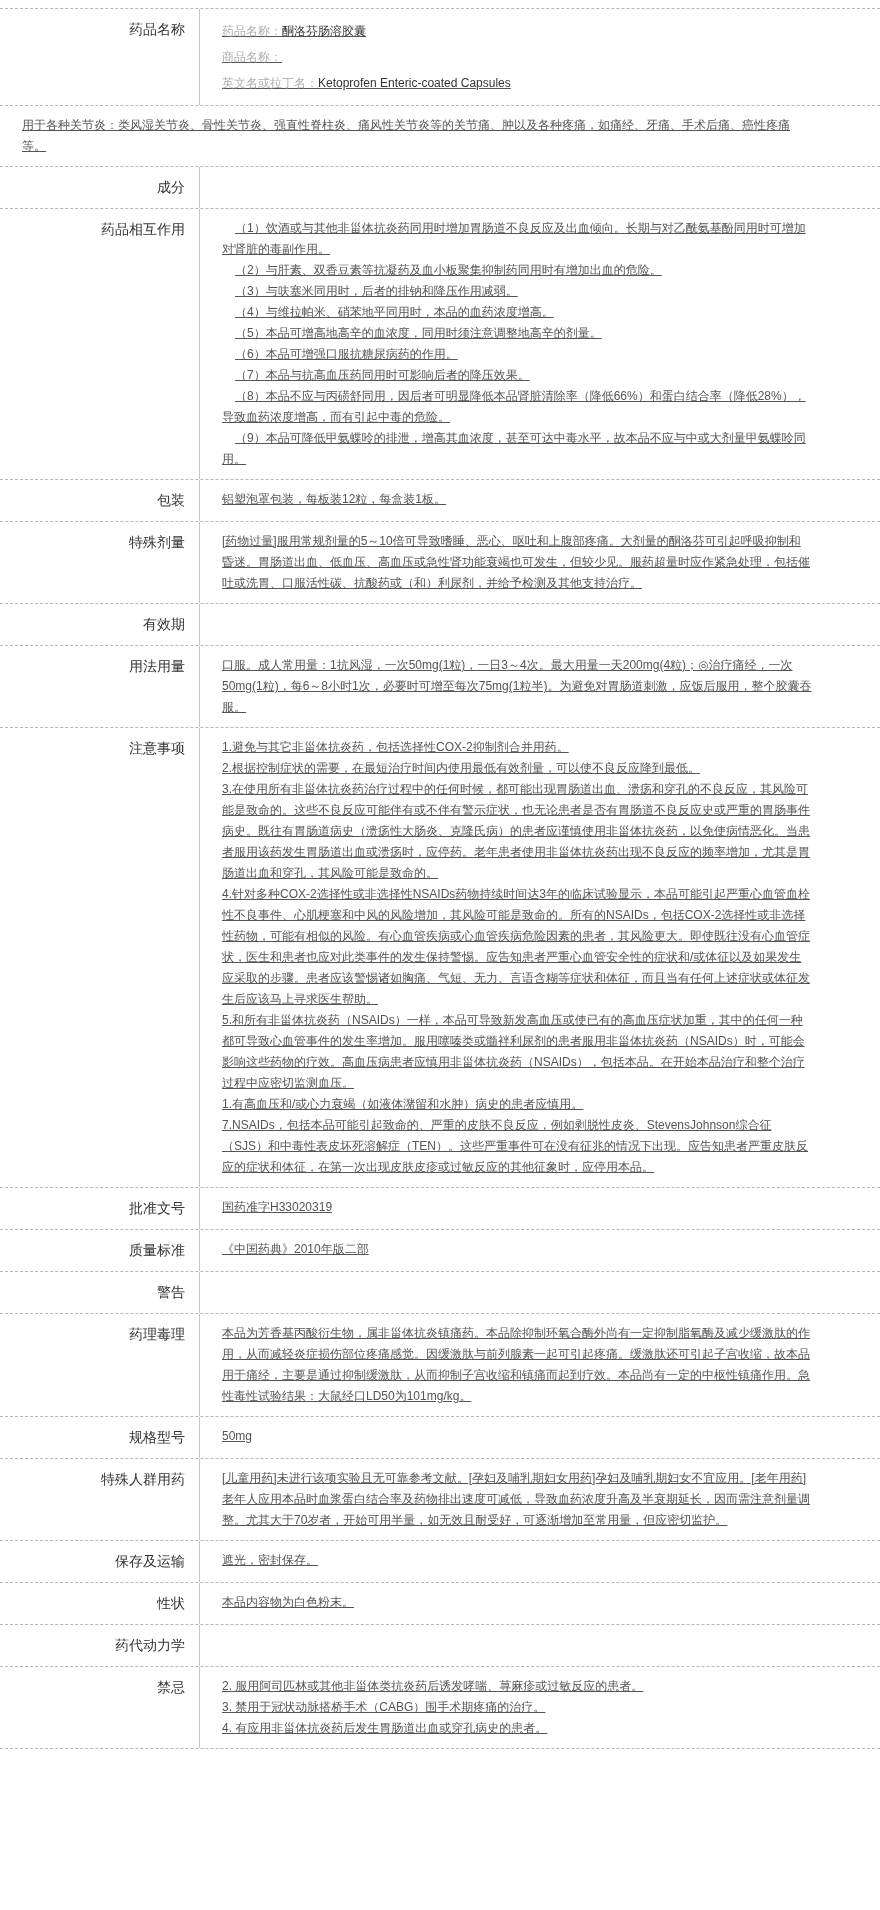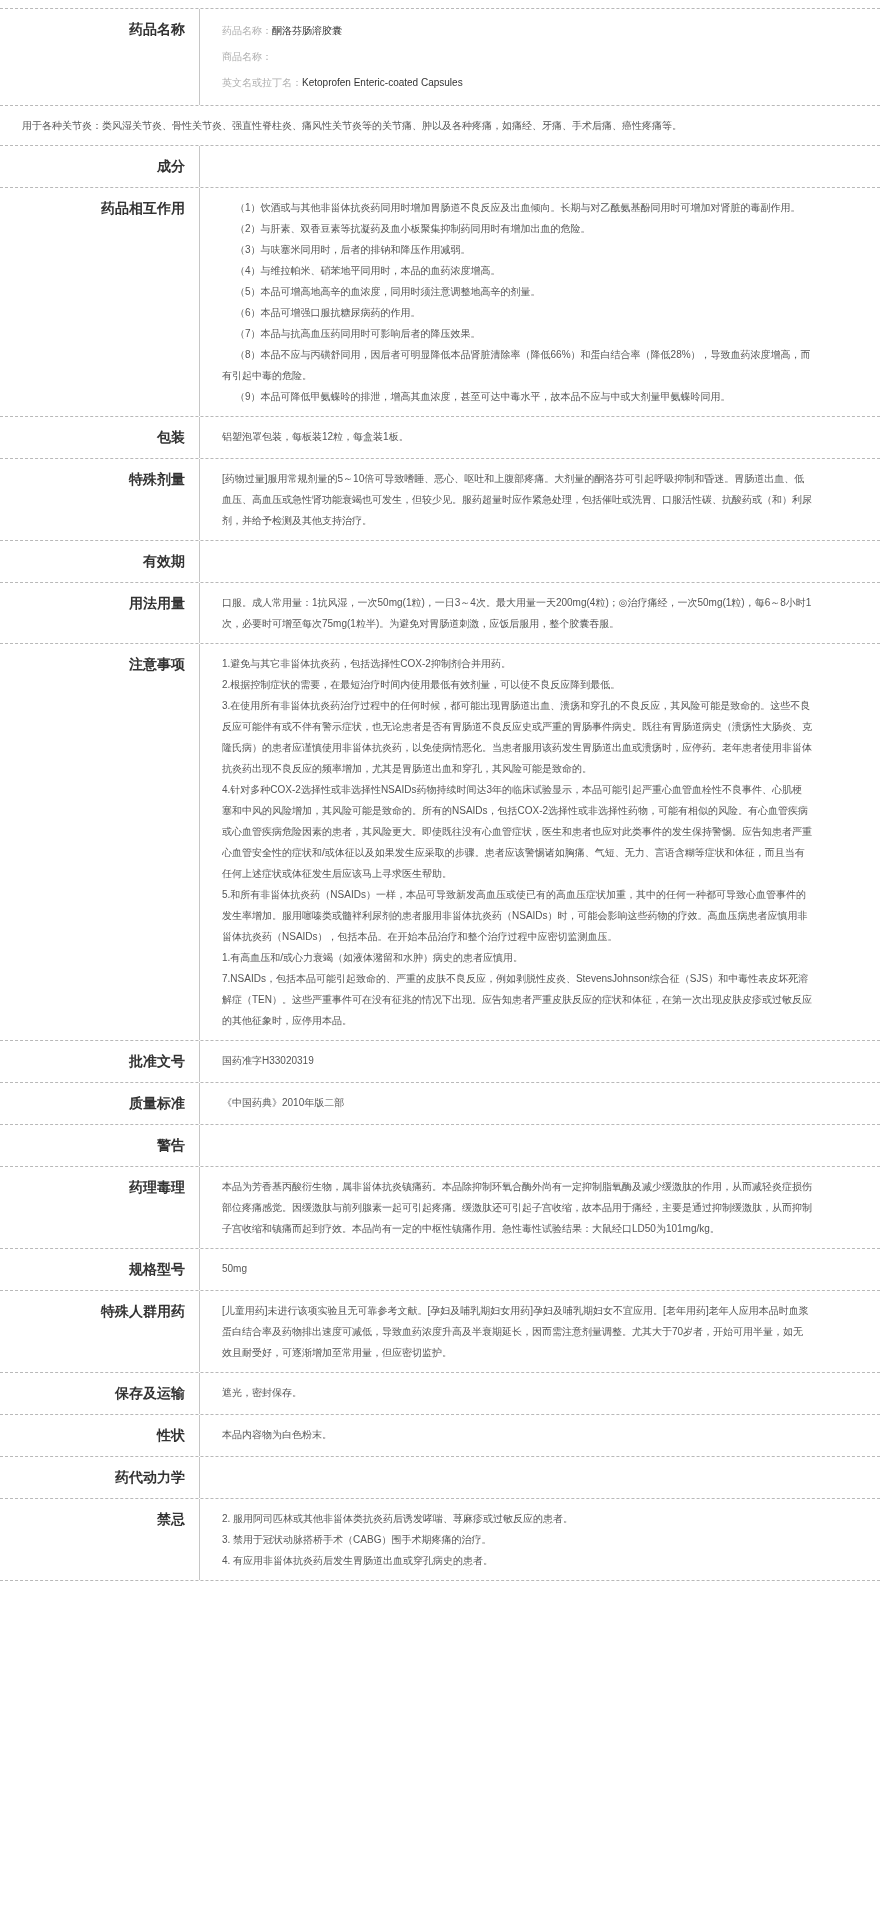--- a/index.html
+++ b/index.html
@@ -18,33 +18,34 @@
     align-items:stretch;
     border-bottom:1px dashed #b9b9b9;
   }
   .label-cell{
     flex:0 0 200px;
     width:200px;
     box-sizing:border-box;
     text-align:right;
     padding:10px 14px 10px 0;
     font-size:14px;
-    font-weight:bold;
+    font-weight:normal;
     color:#333333;
     line-height:21px;
     border-right:1px solid #c6c6c6;
   }
   .content-cell{
     flex:1 1 auto;
     box-sizing:border-box;
     padding:9px 68px 9px 22px;
-    font-size:10px;
+    font-size:12px;
     color:#555555;
     line-height:21px;
     min-height:21px;
+    text-decoration:underline;
   }
   .para{margin:0;}
   .para.indent{text-indent:13px;}
   .field-line{line-height:26px;white-space:nowrap;}
   .f-label{color:#aeaeae;}
   .f-value{color:#333333;}
 </style>
 </head>
 <body>
 

